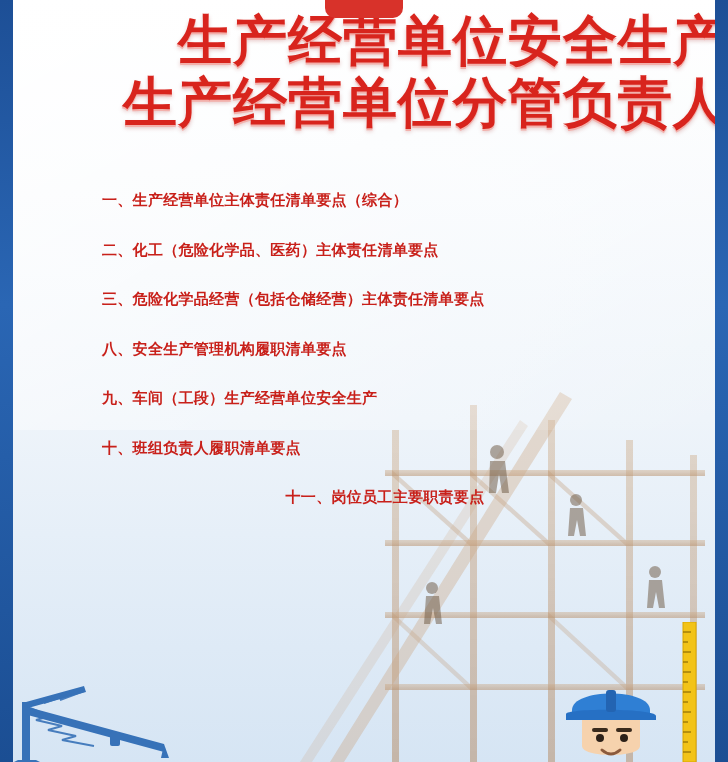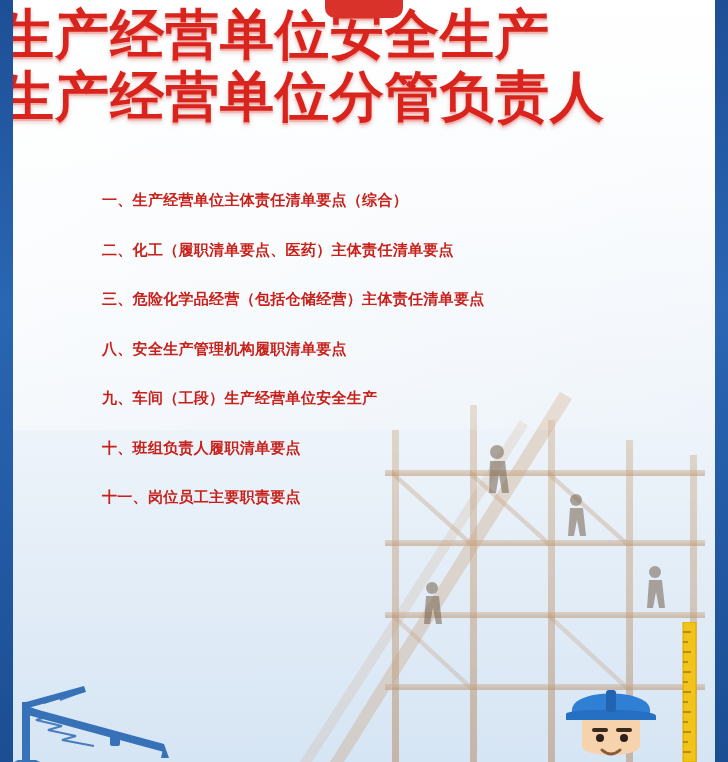--- a/index.html
+++ b/index.html
@@ -51,24 +51,24 @@
     transform: translateX(-50%);
     width: 78px;
     height: 52px;
     background: #d8322a;
     border-radius: 0 0 10px 10px;
     z-index: 5;
   }
 
   .title-block {
     position: absolute;
-    top: 4px;
+    top: 10px;
     left: 0;
     right: 0;
-    text-align: left;
+    text-align: right;
     z-index: 4;
   }
   .title-line {
     font-family: "DejaVu Sans", "Liberation Sans", sans-serif;
     font-weight: 700;
     font-size: 54px;
     line-height: 62px;
     letter-spacing: 1px;
     color: #d8241d;
     text-shadow:
@@ -87,21 +87,21 @@
   .list-item {
     font-family: "DejaVu Sans", "Liberation Sans", sans-serif;
     font-weight: 700;
     font-size: 15px;
     line-height: 24px;
     color: #c8201a;
     margin-bottom: 25.5px;
     white-space: nowrap;
     letter-spacing: 0.3px;
   }
-  .list-item:last-child { margin-bottom: 0; }
+  .list-item:last-child { margin-bottom: 0; text-align: center; }
 
   
   .crane {
     position: absolute;
     left: 14px;
     bottom: 0;
     width: 270px;
     height: 90px;
     z-index: 3;
   }
@@ -192,21 +192,21 @@
 
   <div class="top-ribbon"></div>
 
   <div class="title-block">
     <div class="title-line">生产经营单位安全生产</div>
     <div class="title-line">生产经营单位分管负责人</div>
   </div>
 
   <div class="list">
     <div class="list-item">一、生产经营单位主体责任清单要点（综合）</div>
-    <div class="list-item">二、化工（履职清单要点、医药）主体责任清单要点</div>
+    <div class="list-item">二、化工（危险化学品、医药）主体责任清单要点</div>
     <div class="list-item">三、危险化学品经营（包括仓储经营）主体责任清单要点</div>
     <div class="list-item">八、安全生产管理机构履职清单要点</div>
     <div class="list-item">九、车间（工段）生产经营单位安全生产</div>
     <div class="list-item">十、班组负责人履职清单要点</div>
     <div class="list-item">十一、岗位员工主要职责要点</div>
   </div>
 
   <svg class="crane" viewBox="0 0 270 90">
     <g fill="#2f6cb5" opacity="0.95">
       <path d="M8 88 L8 30 L16 30 L16 88 Z"></path>

